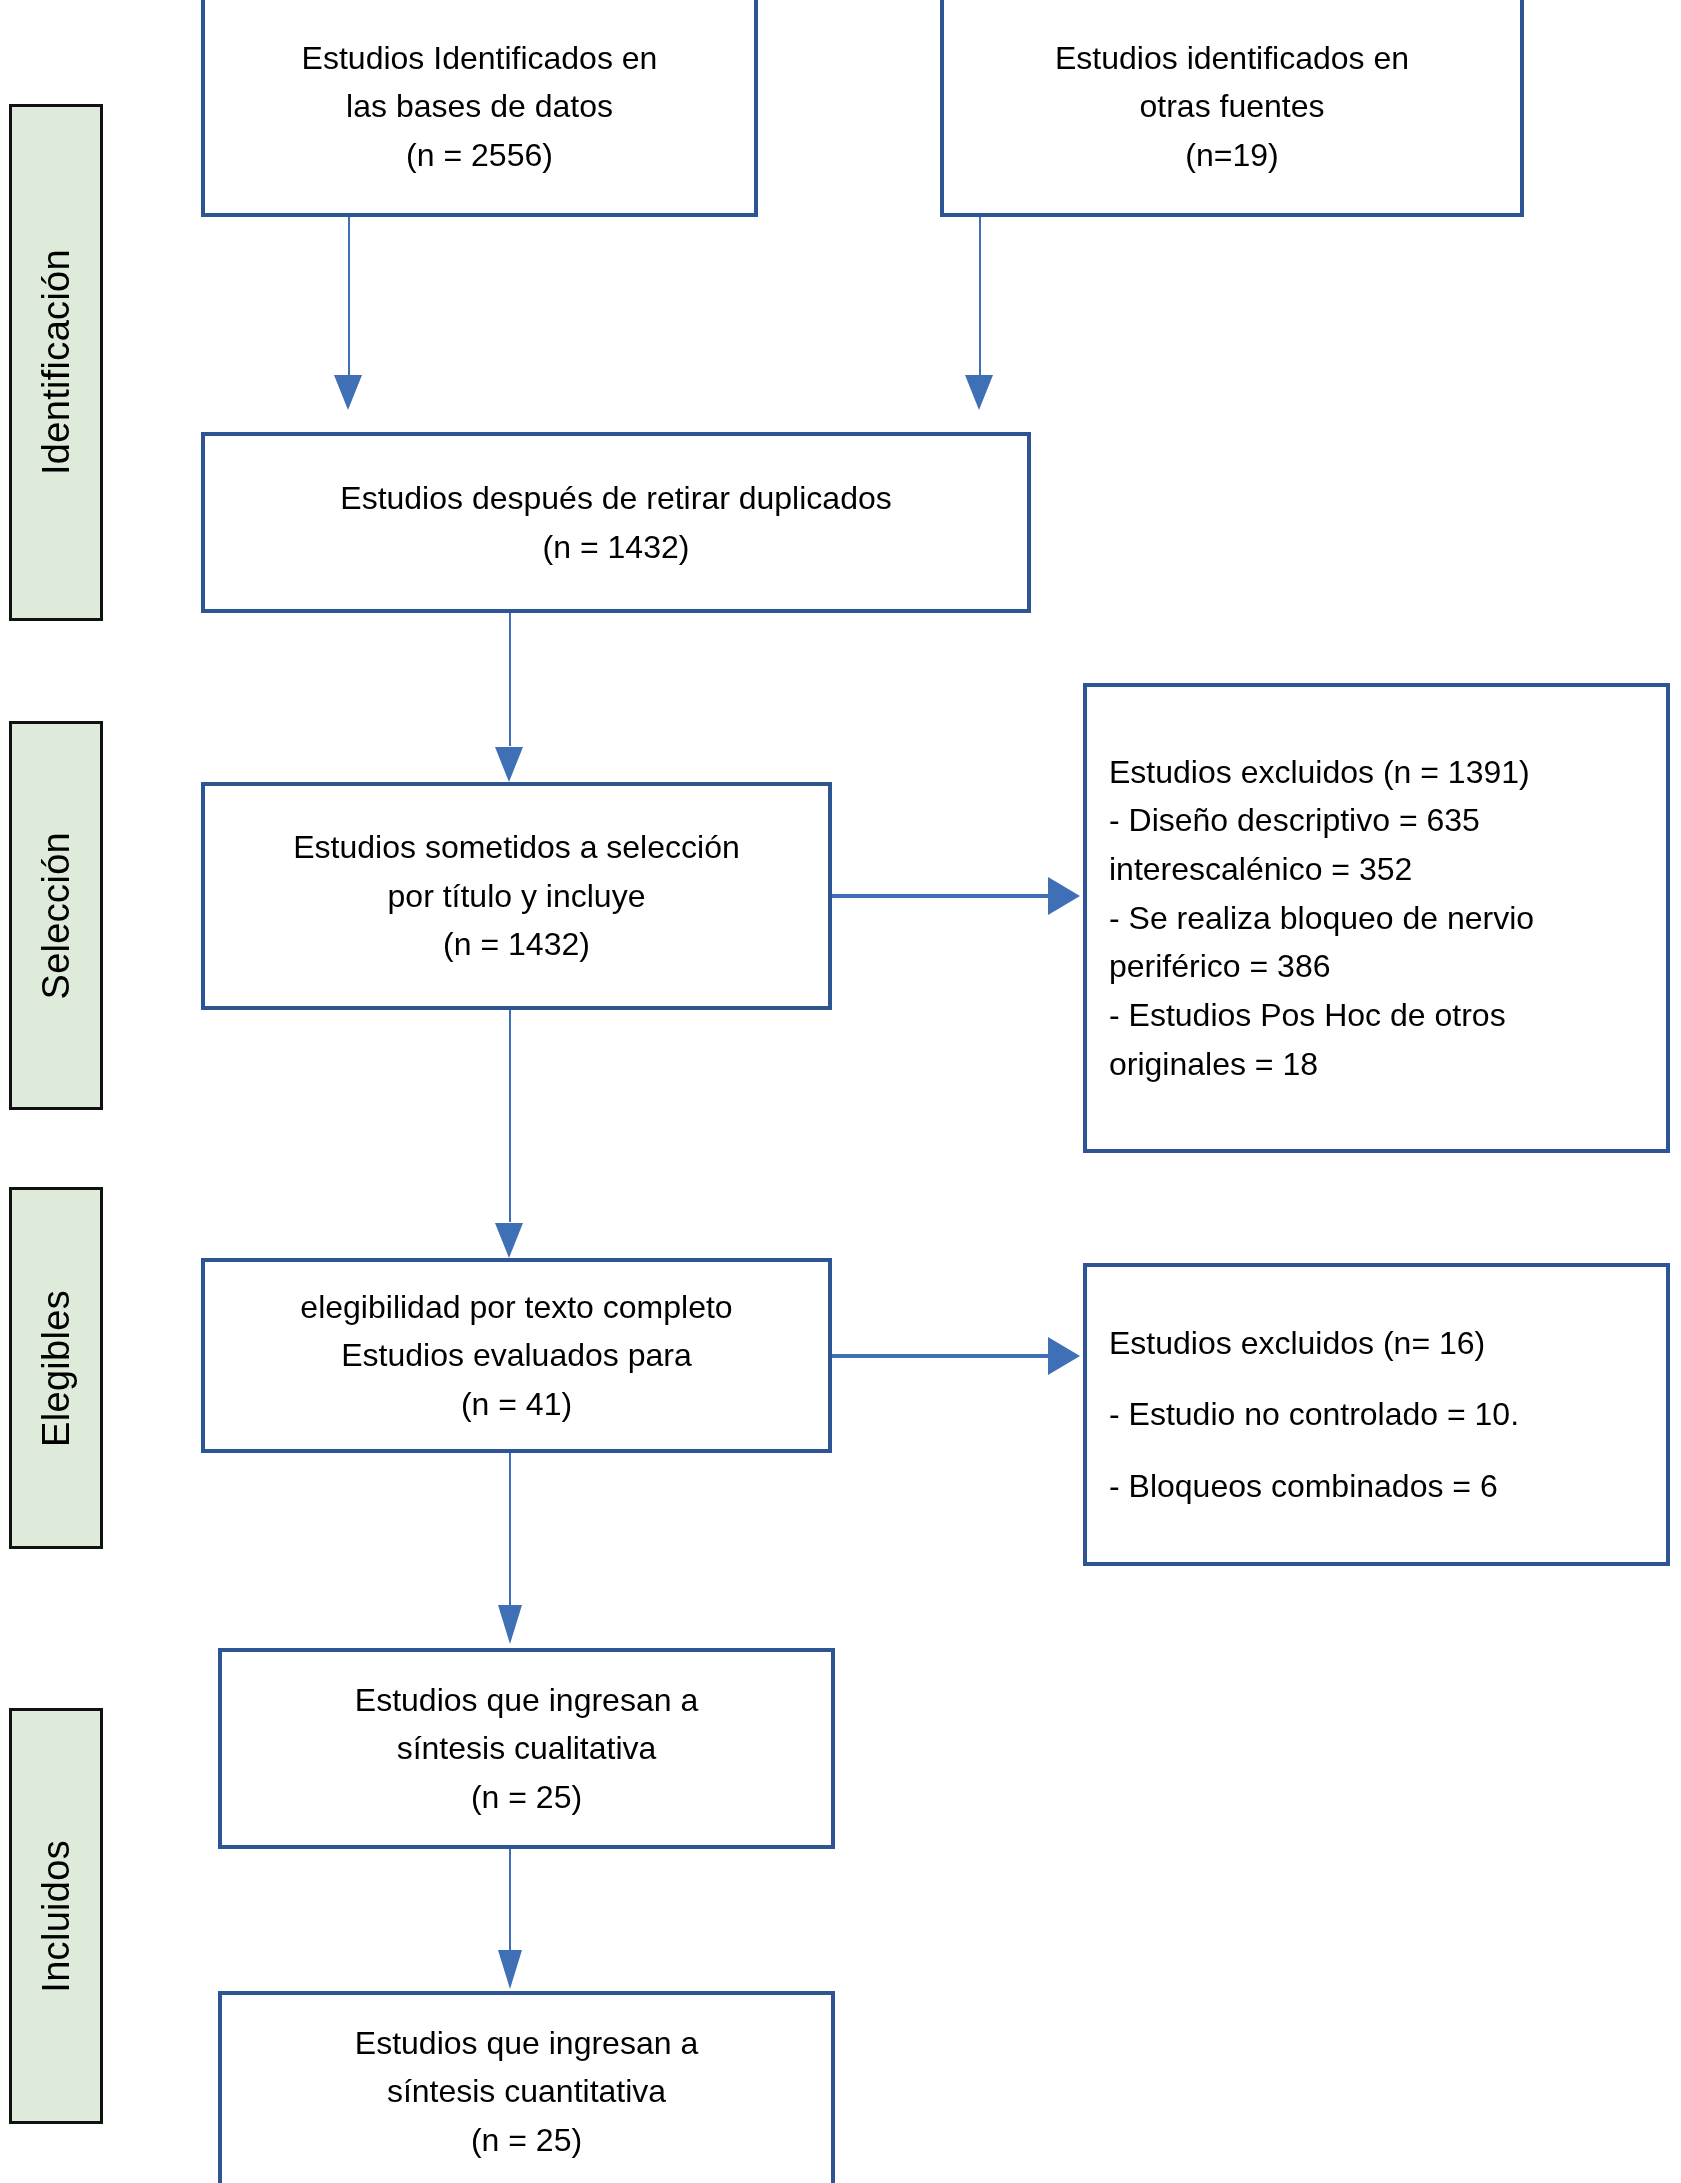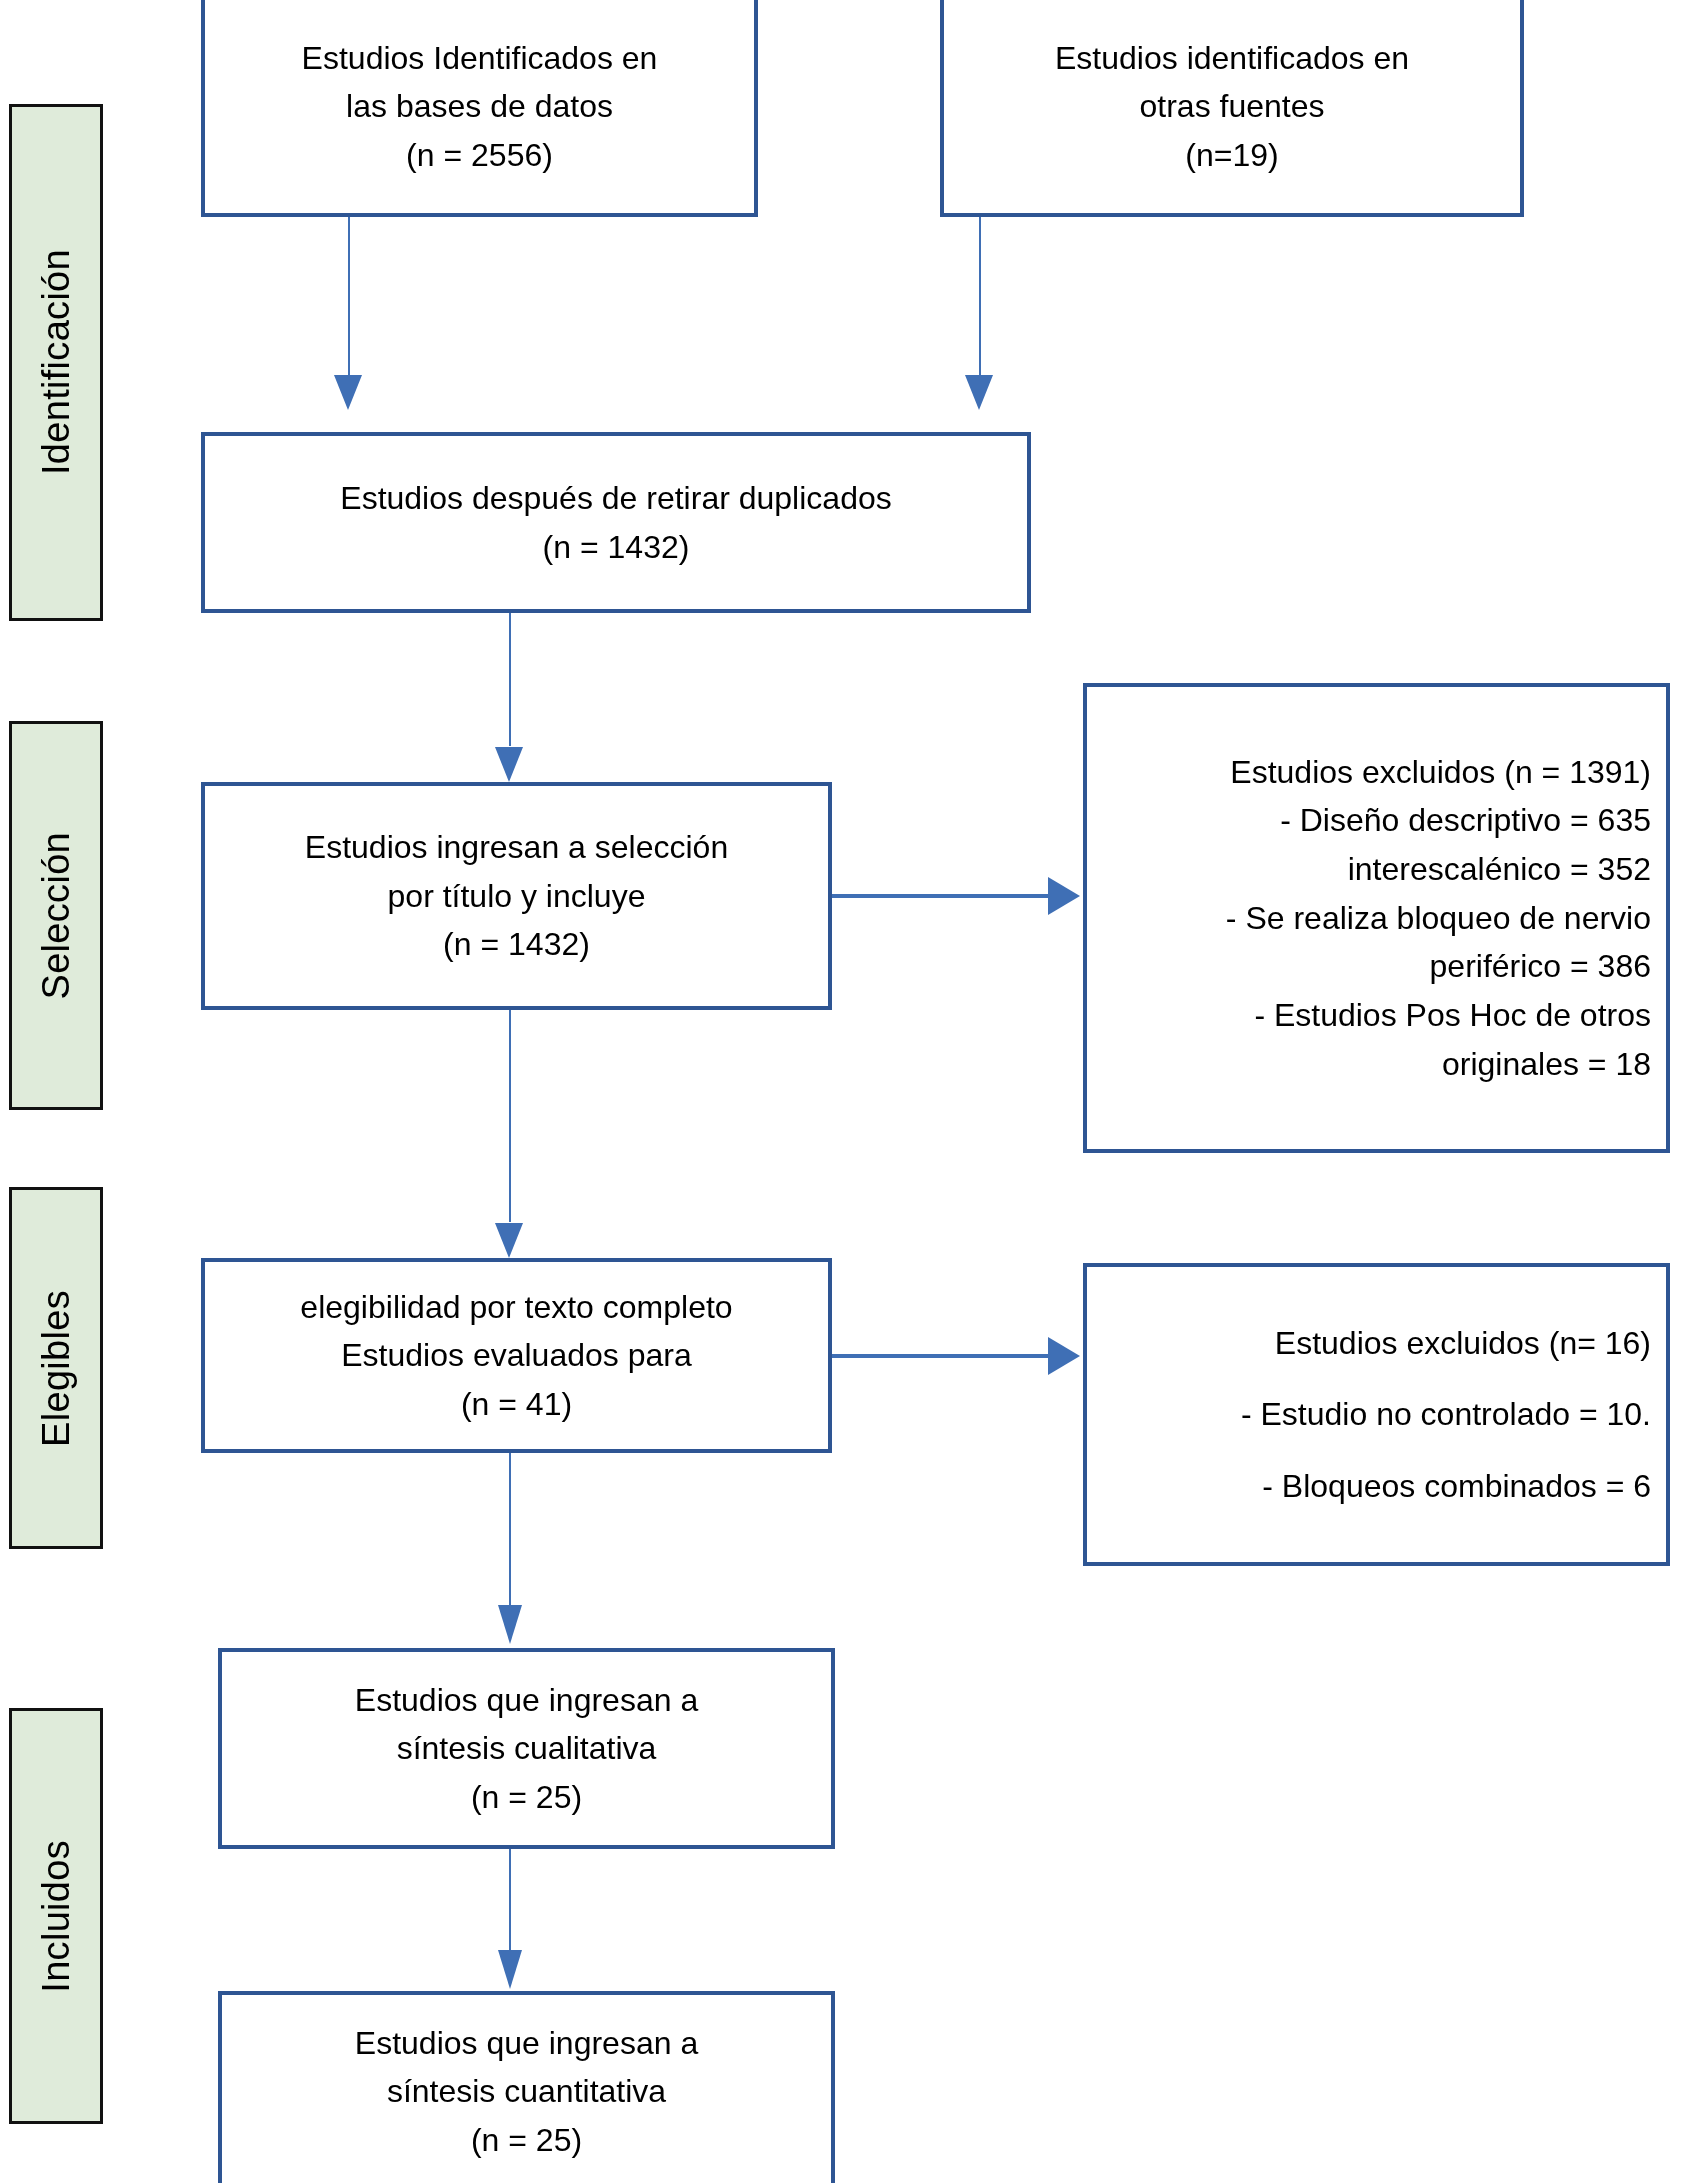--- a/index.html
+++ b/index.html
@@ -32,23 +32,23 @@
     align-items:center;justify-content:center;
     padding:9.4px 14.8px;
   }
   .flow-box .ln{
     font-size:32px;
     line-height:1.52;
     white-space:nowrap;
     text-align:center;
   }
   .flow-box.excl-big{
-    align-items:flex-end;
+    align-items:flex-start;
     justify-content:center;
-    padding:12px 15px;
+    padding:12px 22px;
   }
   .excl-big .ln{ white-space:normal; }
   .al-c{text-align:center;}
   .al-l{text-align:left;}
   .al-r{text-align:right;}
   .sp{height:23px;}
 
   
   .v-arrow{position:absolute;}
   .v-arrow .stem{
@@ -128,21 +128,21 @@
   <div class="ln">Estudios después de retirar duplicados</div>
   <div class="ln">(n = 1432)</div>
 </div>
 
 <div class="v-arrow" style="left:490px;top:613px;width:40px;height:169px;">
   <div class="stem" style="height:133px;"></div>
   <div class="head"></div>
 </div>
 
 <div class="flow-box" style="left:201px;top:782px;width:631px;height:228px;">
-  <div class="ln">Estudios ingresan a selección</div>
+  <div class="ln">Estudios sometidos a selección</div>
   <div class="ln">por título y incluye</div>
   <div class="ln">(n = 1432)</div>
 </div>
 
 <div class="h-arrow" style="left:832px;top:876px;width:248px;height:40px;">
   <div class="stem" style="width:221px;"></div>
   <div class="head"></div>
 </div>
 
 <div class="flow-box excl-big" style="left:1083px;top:683px;width:587px;height:470px;">

